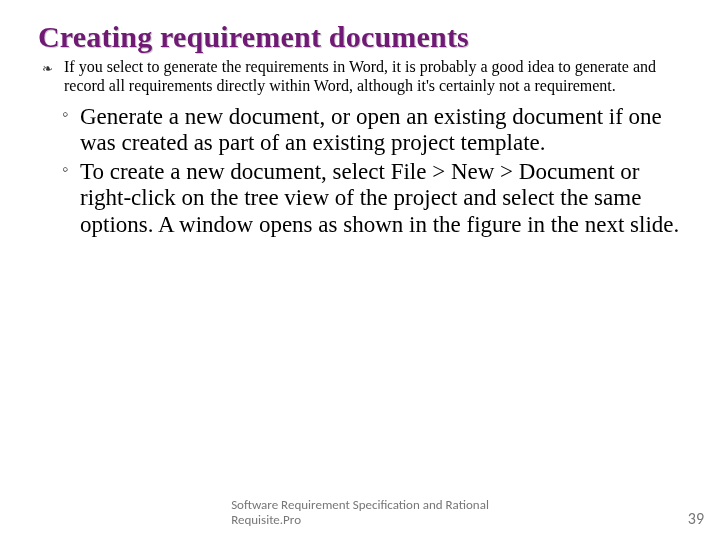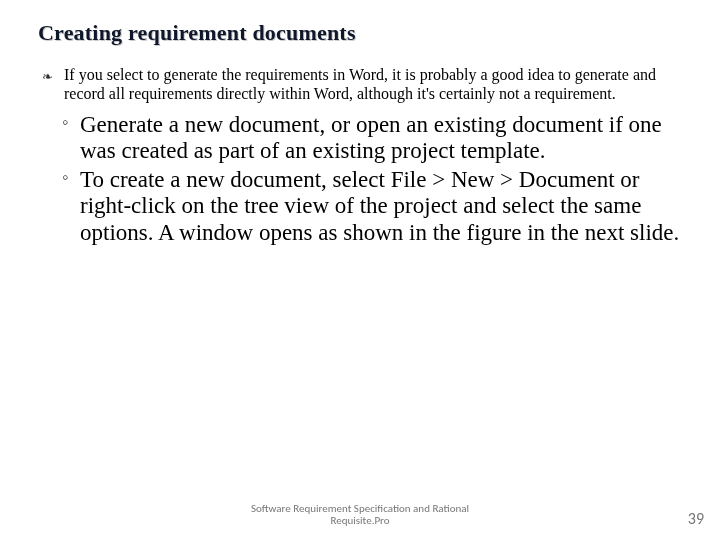--- a/index.html
+++ b/index.html
@@ -4,25 +4,25 @@
 <style>
   * { margin: 0; padding: 0; box-sizing: border-box; }
   html, body { width: 720px; height: 540px; background: #fff; font-family: "Times New Roman", Times, serif; color: #000; }
   .slide {
     position: relative;
     width: 720px;
     height: 540px;
     padding: 20px 38px 0 38px;
   }
   .title {
-    font-size: 22px;
+    font-size: 30px;
     font-weight: bold;
-    color: #0f172a;
+    color: #701a75;
     text-shadow: 1px 1px 0 #ccc;
-    margin-bottom: 20px;
+    margin-bottom: 4px;
     letter-spacing: 0.2px;
   }
   .bullets-l1 {
     list-style: none;
     padding-left: 6px;
   }
   .bullets-l1 > li {
     position: relative;
     font-size: 16px;
     line-height: 1.18;
@@ -62,23 +62,22 @@
     bottom: 12px;
     left: 0;
     width: 720px;
     height: 30px;
   }
   .footer-title {
     position: absolute;
     left: 50%;
     transform: translateX(-50%);
     bottom: 0;
-    text-align: center;
     font-family: Calibri, Arial, sans-serif;
-    font-size: 11px;
+    font-size: 13px;
     color: #777;
     line-height: 1.15;
     white-space: pre-line;
   }
   .page-num {
     position: absolute;
     right: 16px;
     bottom: 0;
     font-family: Calibri, Arial, sans-serif;
     font-size: 16px;

